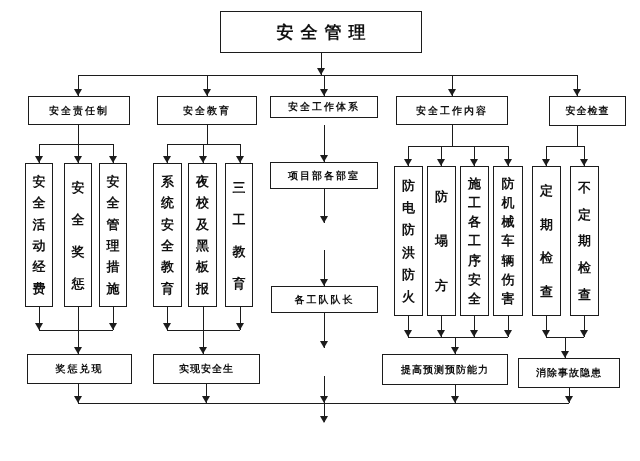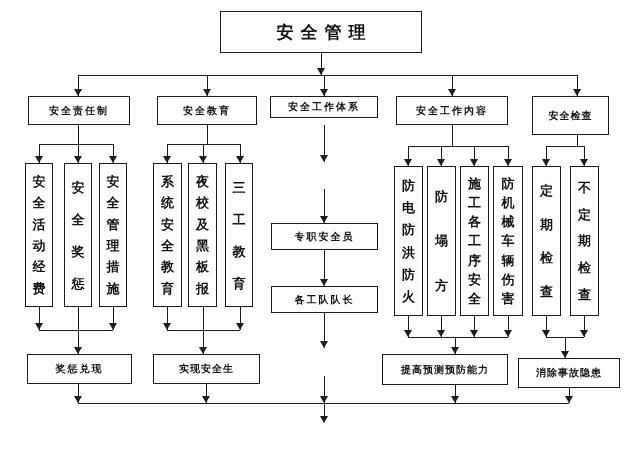--- a/index.html
+++ b/index.html
@@ -130,21 +130,21 @@
   <div class="ar" style="left:565px;top:396px"></div>
   <div class="ar" style="left:74px;top:396px"></div>
   <div class="ar" style="left:202px;top:396px"></div>
 
   <div class="node t-lg" style="left:220px;top:11px;width:202px;height:42px">安全管理</div>
 
   <div class="node" style="left:28px;top:96px;width:102px;height:29px">安全责任制</div>
   <div class="node" style="left:157px;top:96px;width:100px;height:29px">安全教育</div>
   <div class="node" style="left:270px;top:96px;width:108px;height:22px">安全工作体系</div>
   <div class="node" style="left:396px;top:96px;width:112px;height:29px">安全工作内容</div>
-  <div class="node" style="left:532px;top:96px;width:77px;height:39px;letter-spacing:1px">安全检查</div>
+  <div class="node" style="left:549px;top:96px;width:77px;height:30px;letter-spacing:1px">安全检查</div>
 
   <div class="vnode" style="left:25px;top:163px;width:28px;height:144px">
       <span>安</span>
       <span>全</span>
       <span>活</span>
       <span>动</span>
       <span>经</span>
       <span>费</span>
     </div>
   <div class="vnode" style="left:64px;top:163px;width:28px;height:144px">
@@ -178,21 +178,21 @@
       <span>板</span>
       <span>报</span>
     </div>
   <div class="vnode" style="left:225px;top:163px;width:28px;height:144px">
       <span>三</span>
       <span>工</span>
       <span>教</span>
       <span>育</span>
     </div>
 
-  <div class="node" style="left:271px;top:223px;width:107px;height:27px">专职安全员</div>
+  <div class="node" style="left:270px;top:162px;width:108px;height:27px">项目部各部室</div>
   <div class="node" style="left:271px;top:286px;width:107px;height:27px">各工队队长</div>
 
   <div class="vnode" style="left:394px;top:166px;width:29px;height:150px">
       <span>防</span>
       <span>电</span>
       <span>防</span>
       <span>洪</span>
       <span>防</span>
       <span>火</span>
     </div>

